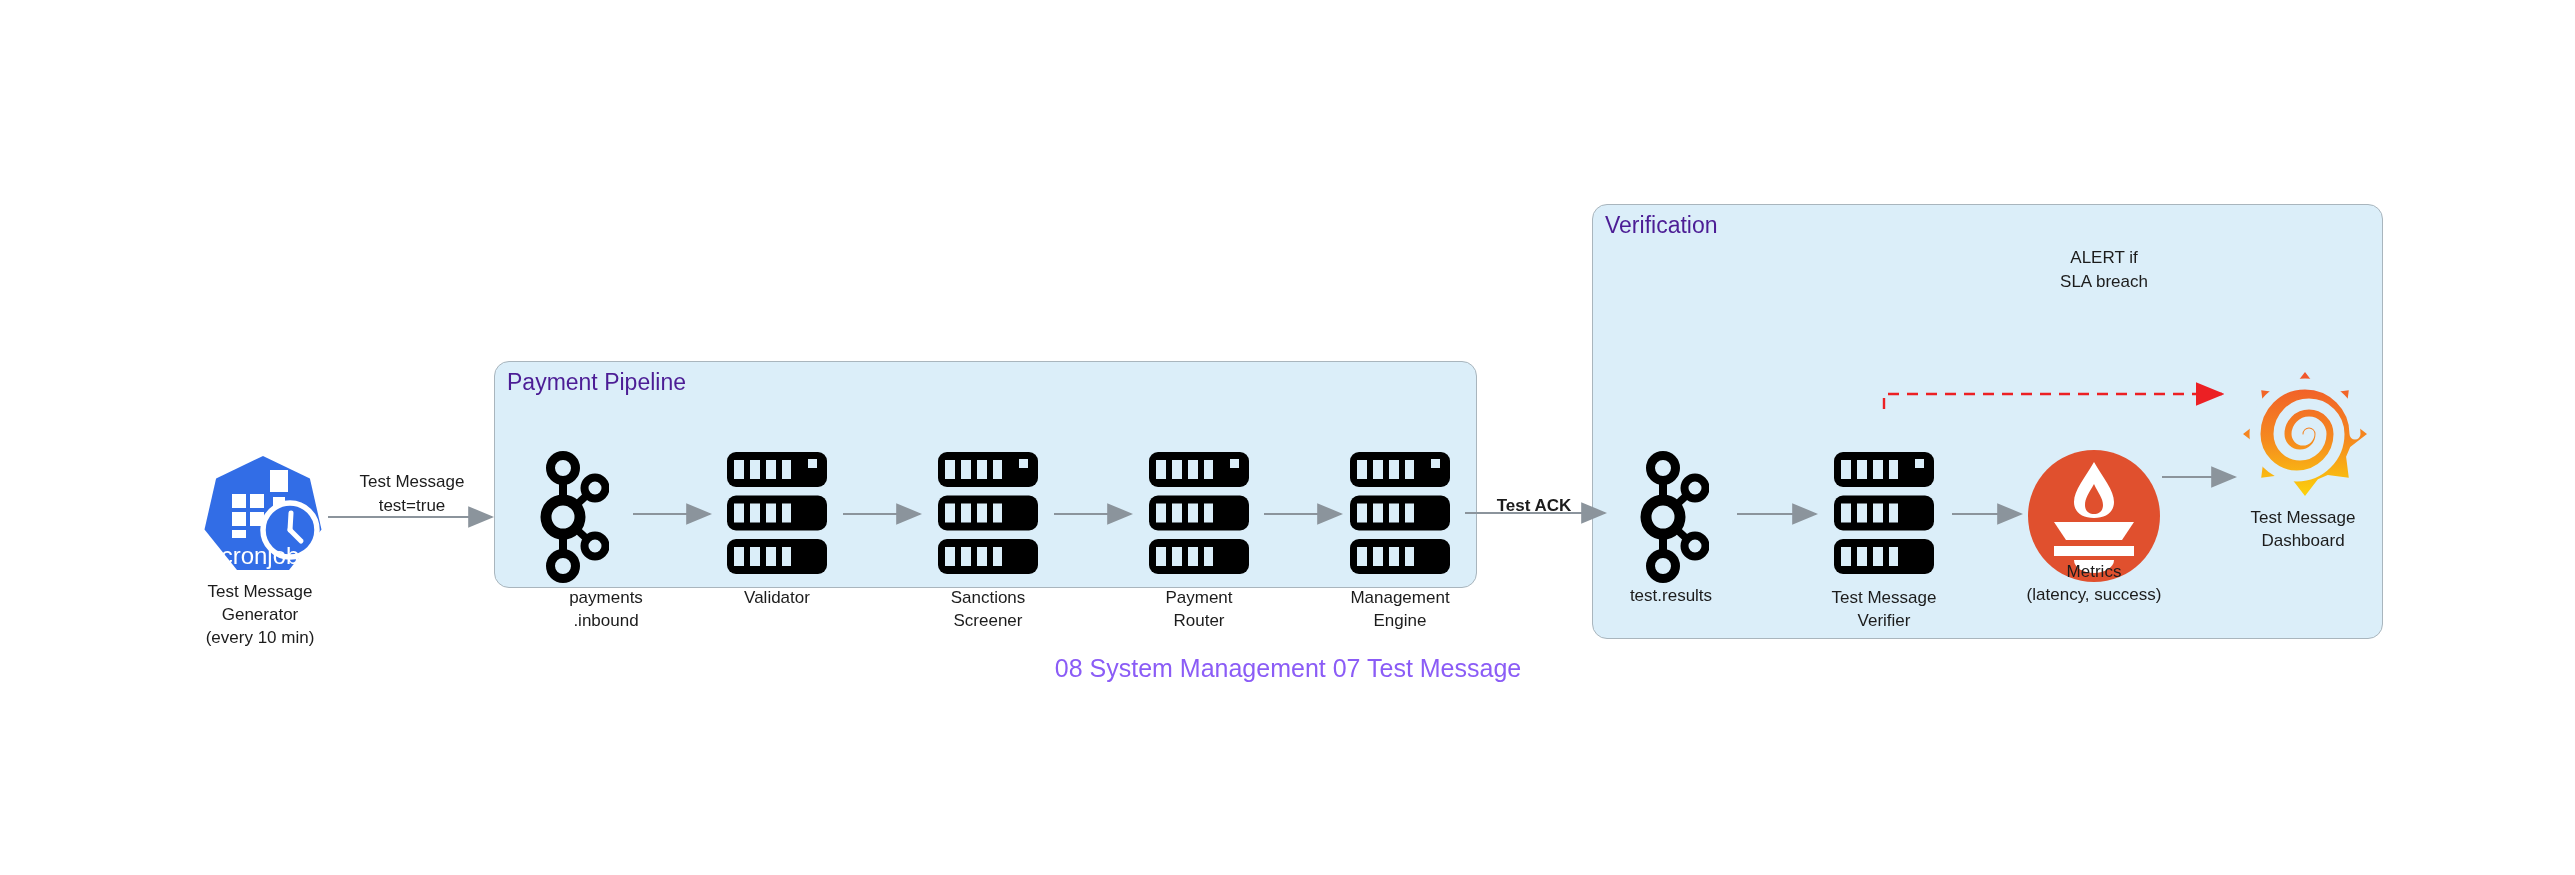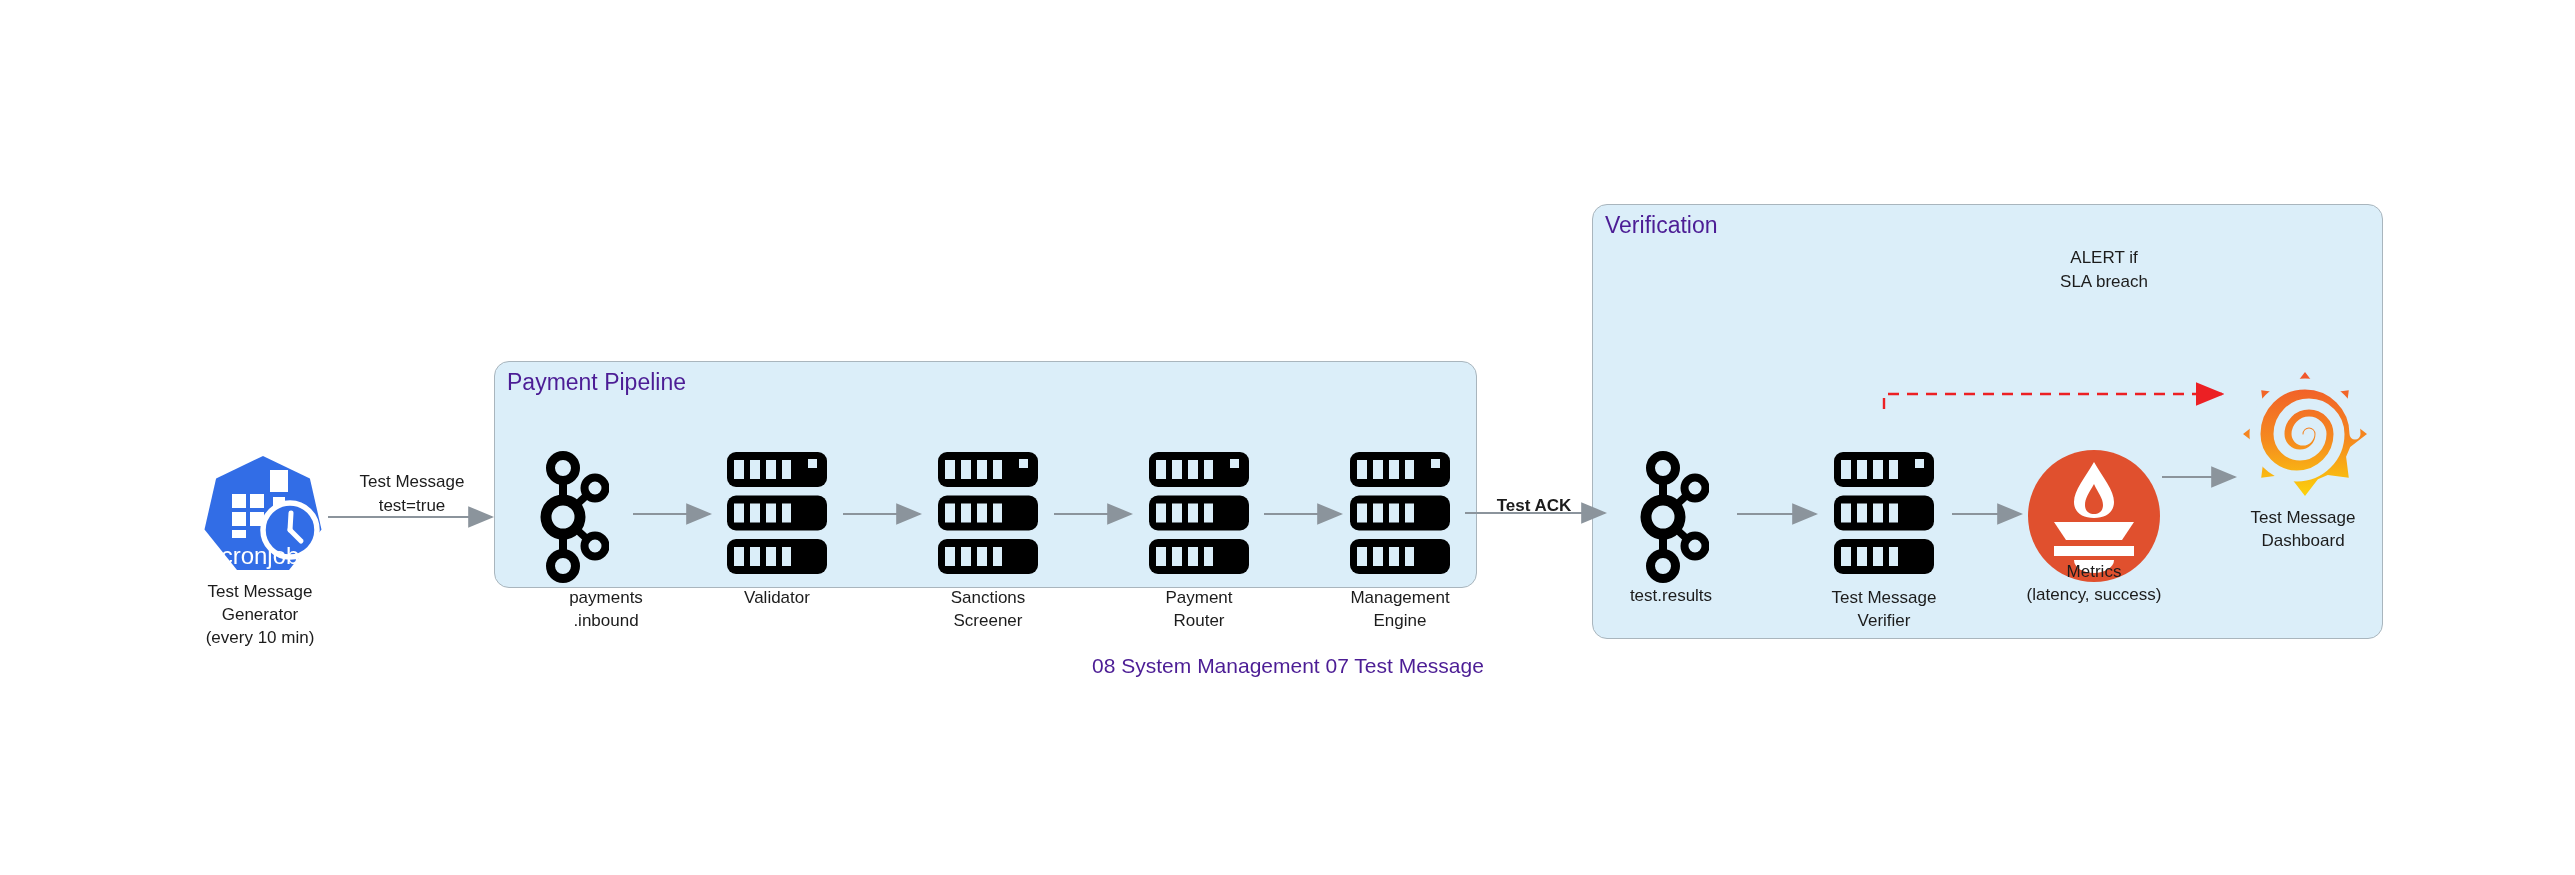--- a/index.html
+++ b/index.html
@@ -12,21 +12,21 @@
     --prom:#e0502e;
   }
   html,body{margin:0;padding:0;background:#ffffff;}
   body{font-family:"Liberation Sans","DejaVu Sans",sans-serif;color:var(--ink);}
   .canvas{position:relative;width:2575px;height:875px;background:#ffffff;overflow:hidden;}
   .groupbox{position:absolute;background:var(--box-bg);border:1.6px solid var(--box-border);border-radius:15px;box-sizing:border-box;}
   .groupbox .gb-label{position:absolute;left:12px;top:7px;font-size:23px;color:#4c1d95;}
   .icon{position:absolute;}
   .nlabel{position:absolute;transform:translateX(-50%);text-align:center;font-size:17px;line-height:23px;color:var(--ink);white-space:nowrap;}
   .edge-label{position:absolute;transform:translateX(-50%);text-align:center;font-size:17px;line-height:24px;color:var(--ink);white-space:nowrap;}
-  .caption{position:absolute;transform:translateX(-50%);font-size:21px;color:#4c1d95;white-space:nowrap;}
+  .caption{position:absolute;transform:translateX(-50%);font-size:25px;color:#8b5cf6;white-space:nowrap;}
   svg.overlay{position:absolute;left:0;top:0;width:2575px;height:875px;pointer-events:none;}
   .connector{stroke:var(--arrow);stroke-width:2;fill:none;}
   .connector-red{stroke:var(--alert);stroke-width:2.4;fill:none;stroke-dasharray:11 8;}
 </style>
 </head>
 <body>
 
 <div class="canvas">
 
   <svg width="0" height="0" style="position:absolute" aria-hidden="true">

